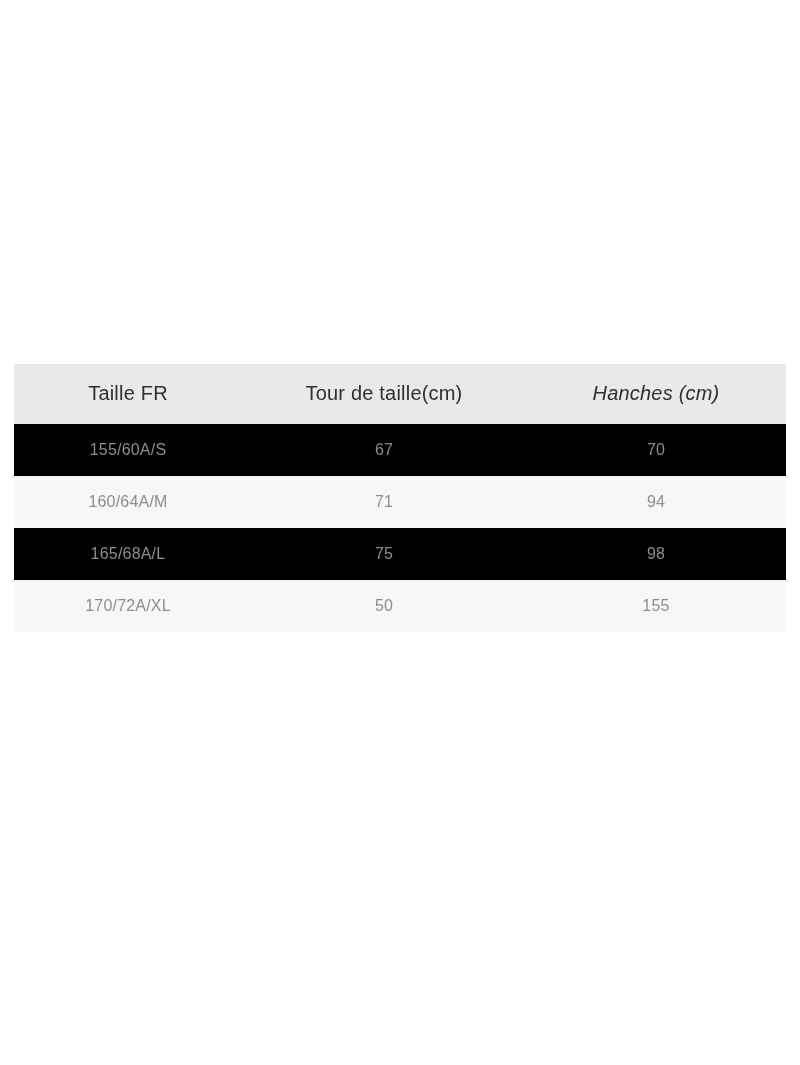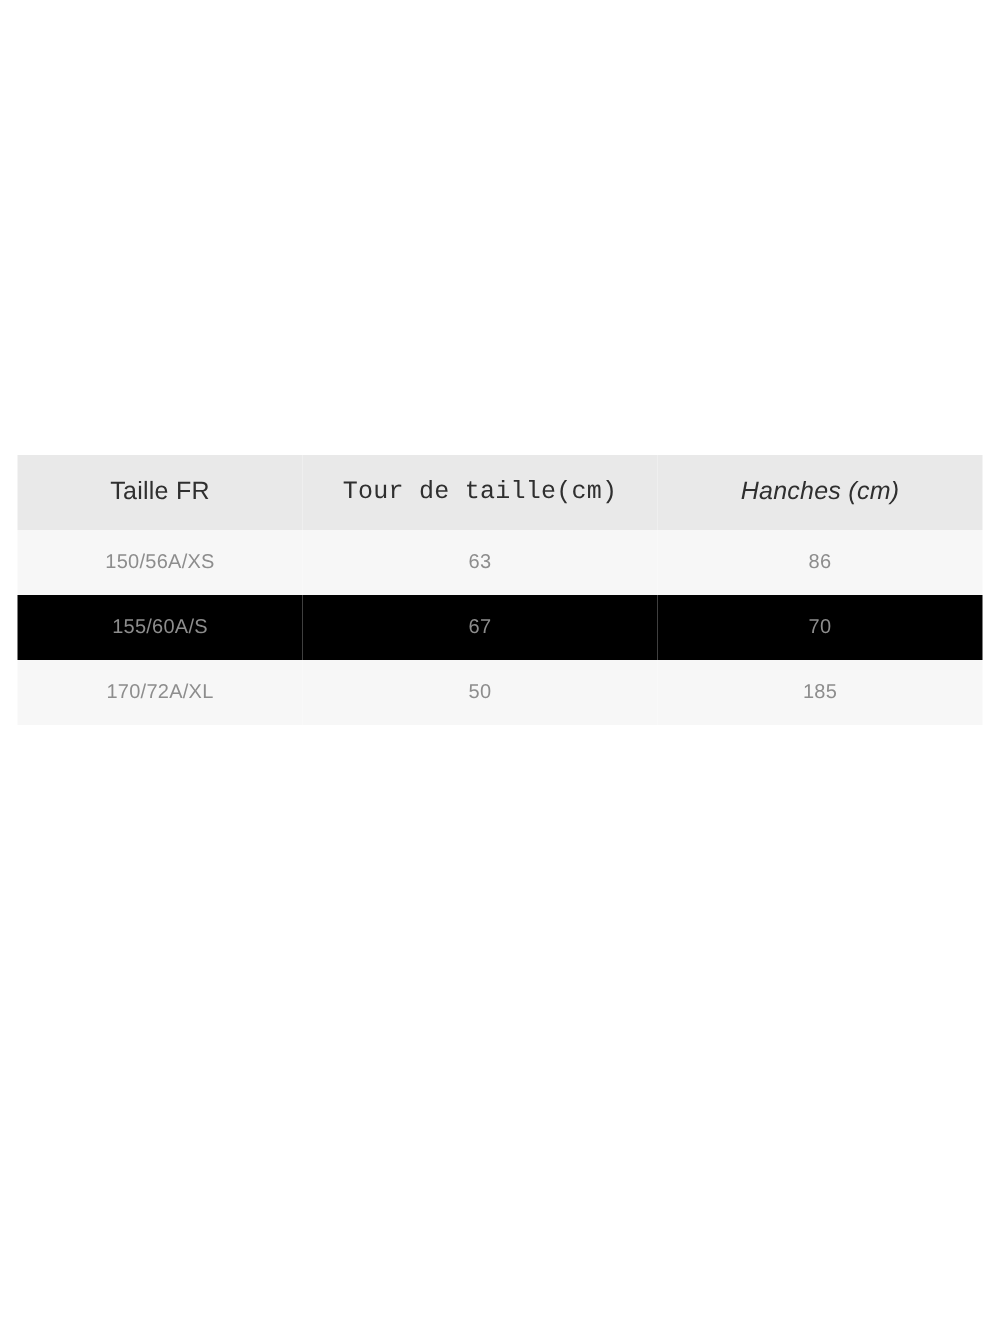--- a/index.html
+++ b/index.html
@@ -36,21 +36,20 @@
     font-weight: 400;
     padding: 18px 0 19px 0;
     text-align: center;
     letter-spacing: 0.2px;
   }
   table.size-table thead th.col-size {
     width: 228px;
   }
   table.size-table thead th.col-waist {
     width: 284px;
-    font-family: Liberation Mono, monospace;
   }
   table.size-table thead th.col-hips {
     width: 260px;
     font-style: italic;
   }
   table.size-table tbody td {
     font-size: 16px;
     font-weight: 400;
     color: #8d8d8d;
     text-align: center;
@@ -74,31 +73,36 @@
   <div class="size-table-wrap">
     <table class="size-table">
       <thead>
         <tr>
           <th class="col-size">Taille FR</th>
           <th class="col-waist">Tour de taille(cm)</th>
           <th class="col-hips">Hanches (cm)</th>
         </tr>
       </thead>
       <tbody>
-        <tr class="odd">
-          <td class="cell-size">150/56A/XS</td>
-          <td class="cell-waist">63</td>
-          <td class="cell-hips">86</td>
-        </tr>
         <tr class="even">
           <td class="cell-size">155/60A/S</td>
           <td class="cell-waist">67</td>
           <td class="cell-hips">70</td>
         </tr>
         <tr class="odd">
+          <td class="cell-size">160/64A/M</td>
+          <td class="cell-waist">71</td>
+          <td class="cell-hips">94</td>
+        </tr>
+        <tr class="even">
+          <td class="cell-size">165/68A/L</td>
+          <td class="cell-waist">75</td>
+          <td class="cell-hips">98</td>
+        </tr>
+        <tr class="odd">
           <td class="cell-size">170/72A/XL</td>
           <td class="cell-waist">50</td>
-          <td class="cell-hips">185</td>
+          <td class="cell-hips">155</td>
         </tr>
       </tbody>
     </table>
   </div>
 </div>
 
 </body></html>

